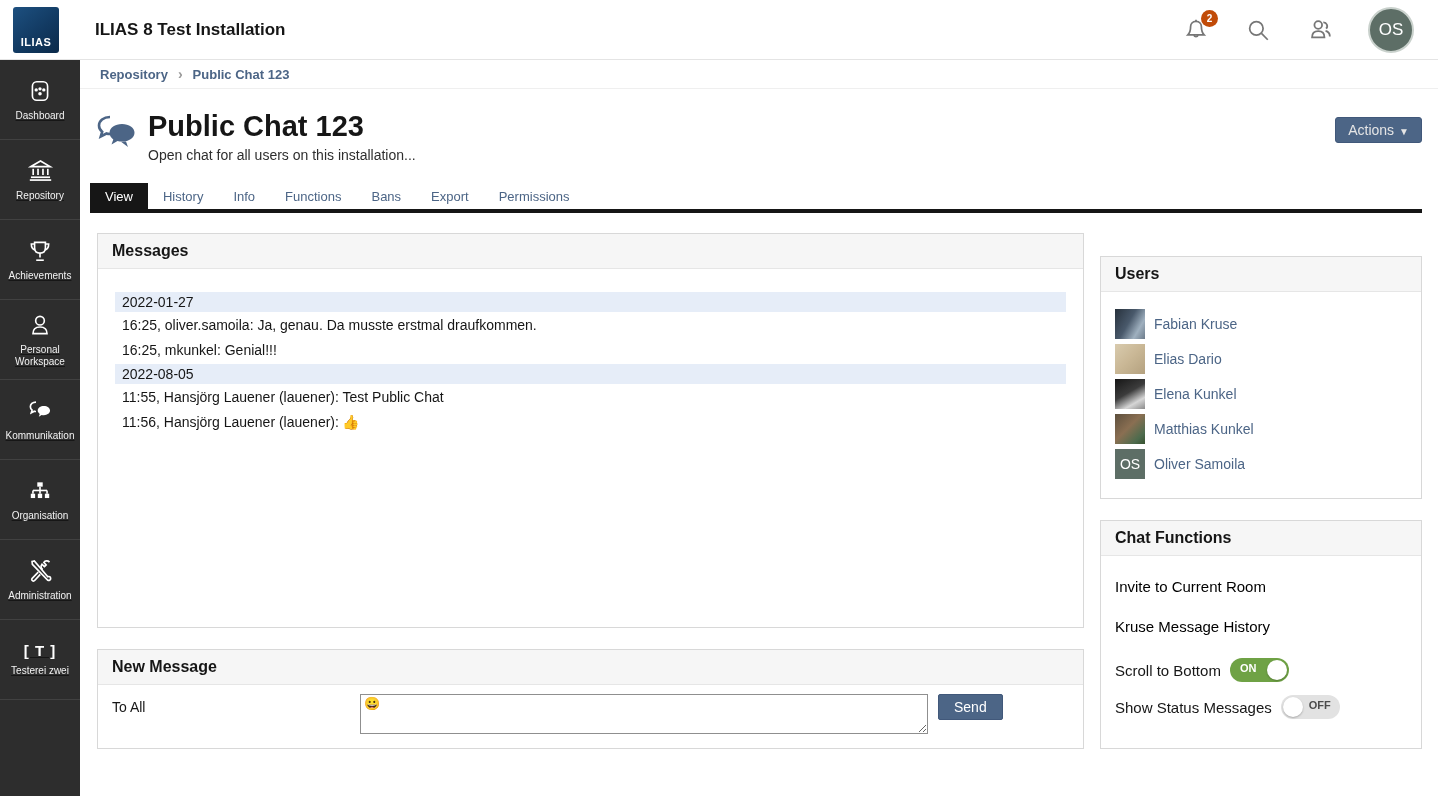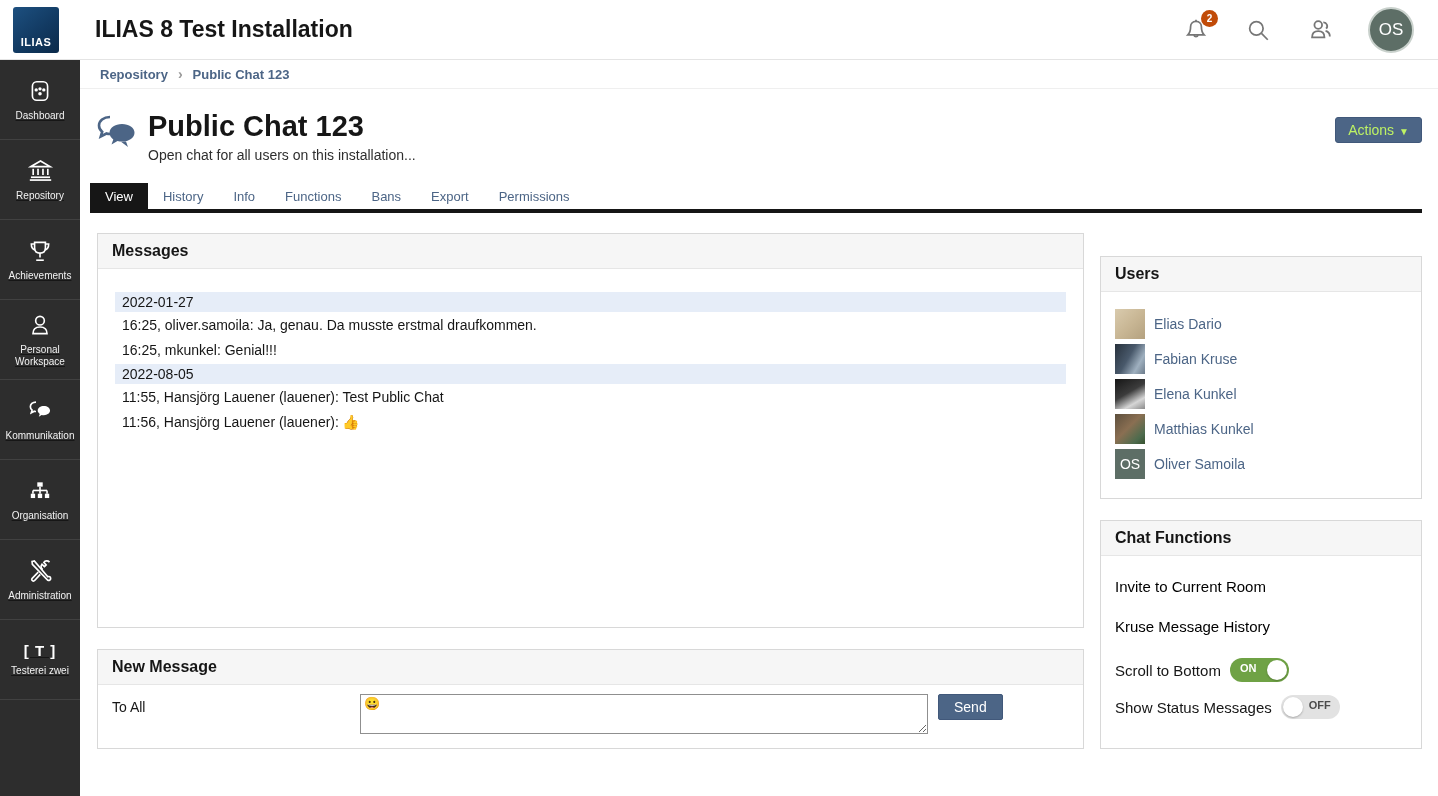--- a/index.html
+++ b/index.html
@@ -6,21 +6,21 @@
   html,body { width:1438px; height:796px; overflow:hidden; background:#fff;
     font-family:"Liberation Sans", sans-serif; color:#161616; }
 
   
   .topbar { position:absolute; top:0; left:0; width:1438px; height:60px; background:#fff;
     border-bottom:1px solid #e4e4e4; display:flex; align-items:center; z-index:20; }
   .logo { width:46px; height:46px; margin-left:13px; border-radius:3px;
     background:linear-gradient(140deg,#1d5080 0%,#123a62 55%,#0b2a4a 100%);
     display:flex; align-items:flex-end; justify-content:center; }
   .logo span { color:#fff; font-size:11px; font-weight:bold; letter-spacing:.5px; margin-bottom:5px; }
-  .topbar-title { margin-left:36px; font-size:23px; font-weight:bold; color:#161616; }
+  .topbar-title { margin-left:36px; font-size:17px; font-weight:bold; color:#161616; }
   .topbar-right { margin-left:auto; display:flex; align-items:center; gap:34px; padding-right:24px; }
   .tb-icon { position:relative; width:28px; height:28px; display:flex; align-items:center; justify-content:center; cursor:pointer; }
   .tb-icon svg { stroke:#767676; fill:none; stroke-width:1.6; }
   .badge { position:absolute; top:-6px; right:-8px; min-width:17px; height:17px; border-radius:9px;
     background:#c14b08; color:#fff; font-size:10px; font-weight:bold;
     display:flex; align-items:center; justify-content:center; padding:0 3px; }
   .avatar-top { width:46px; height:46px; border-radius:50%; background:#5d6e66;
     border:2px solid #c9d1cc; color:#fff; font-size:17px;
     display:flex; align-items:center; justify-content:center; cursor:pointer; }
 
@@ -37,21 +37,21 @@
   .breadcrumb { height:29px; display:flex; align-items:center; padding-left:20px; gap:10px;
     border-bottom:1px solid #efefef; font-size:13px; }
   .crumb { color:#4c6586; font-weight:bold; text-decoration:none; cursor:pointer; }
   .crumb-sep { color:#9a9a9a; font-size:14px; font-weight:bold; }
 
   .page-header { display:flex; align-items:flex-start; padding:21px 16px 0 16px; }
   .ph-icon { width:42px; height:38px; margin-top:4px; }
   .ph-text { margin-left:10px; }
   .page-title { font-size:29px; font-weight:bold; color:#161616; line-height:32px; }
   .page-subtitle { font-size:14px; color:#2e2e2e; margin-top:5px; }
-  .actions-btn { margin-left:auto; margin-top:7px; background:#4c6586; color:#bef264; border:1px solid #41587a;
+  .actions-btn { margin-left:auto; margin-top:7px; background:#4c6586; color:#e5e5e5; border:1px solid #41587a;
     font-size:14px; padding:4px 12px; border-radius:3px; cursor:pointer; font-family:inherit; }
   .actions-btn .caret { font-size:10px; margin-left:5px; }
 
   .tabbar { margin:20px 16px 0 10px; border-bottom:4px solid #161616; display:flex; }
   .tab { font-size:13px; color:#4c6586; padding:6px 15px 5px 15px; cursor:pointer;text-align:center; }
   .tab.active { background:#161616; color:#fff; }
 
   .columns { display:flex; padding:20px 16px 0 17px; gap:16px;align-items:flex-end; }
   .col-left { flex:1; }
   .col-right { width:322px; }
@@ -279,26 +279,26 @@
     </div>
 
     <div class="col-right">
 
       <section class="panel">
         <div class="panel-head">
           <h2>Users</h2>
         </div>
         <div class="users-body">
           <div class="user-row">
+            <div class="user-avatar av-fabian"></div>
+            <a class="user-name">Fabian Kruse</a>
+          </div>
+          <div class="user-row">
             <div class="user-avatar av-elias"></div>
             <a class="user-name">Elias Dario</a>
-          </div>
-          <div class="user-row">
-            <div class="user-avatar av-fabian"></div>
-            <a class="user-name">Fabian Kruse</a>
           </div>
           <div class="user-row">
             <div class="user-avatar av-elena"></div>
             <a class="user-name">Elena Kunkel</a>
           </div>
           <div class="user-row">
             <div class="user-avatar av-matthias"></div>
             <a class="user-name">Matthias Kunkel</a>
           </div>
           <div class="user-row">

